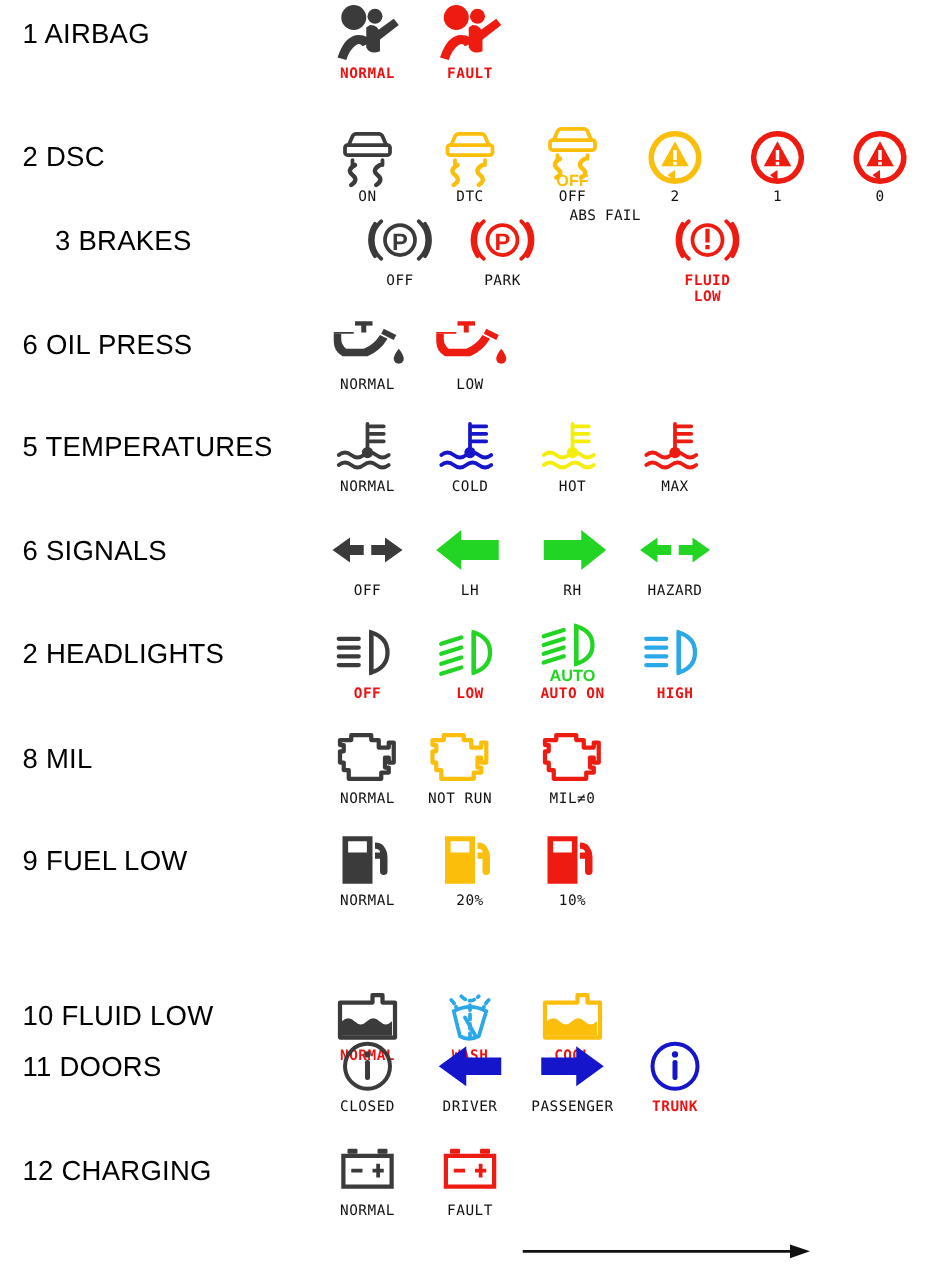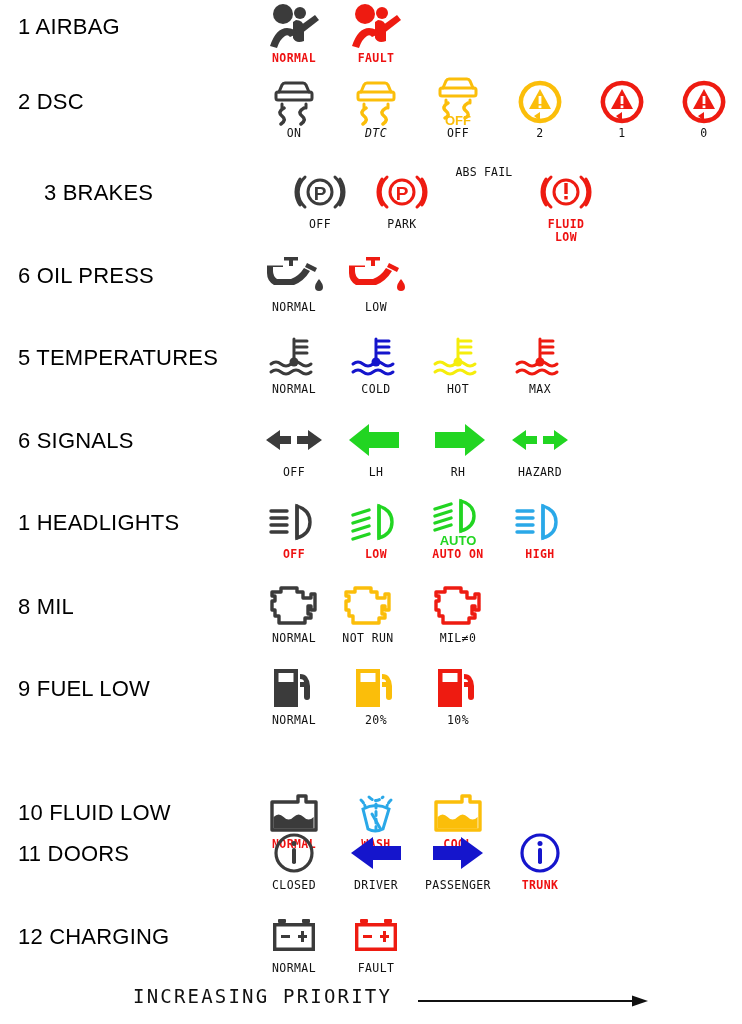--- a/index.html
+++ b/index.html
@@ -137,41 +137,41 @@
               <path d="M31 26 l18 -13 l4 5 l-18 14 z"></path>
             </g>
           </svg>
         </div>
         <div class="caption red">FAULT</div>
       </div>
 
     </div>
   </div>
 
-  <div class="row" style="top:75px;padding-left:28px;">
+  <div class="row" style="top:99px;padding-left:28px;">
     <div class="row-label">2 DSC</div>
     <div class="cells">
 
       <div class="cell" style="left:0px;">
         <div class="glyph">
           <svg width="50" height="50" viewBox="0 0 50 50">
             <g fill="none" stroke="#3b3b3b" stroke-width="3" stroke-linecap="round">
               <path d="M10 16 l3 -7 q1 -2 3 -2 l18 0 q2 0 3 2 l3 7" fill="none"></path>
               <rect x="7" y="16" width="36" height="8" rx="2"></rect>
               <path d="M13 28 l0 4"></path>
               <path d="M37 28 l0 4"></path>
               <path d="M15 32 q-7 4 -2 8 q5 4 -1 8" stroke-width="3.5"></path>
               <path d="M35 32 q-7 4 -2 8 q5 4 -1 8" stroke-width="3.5"></path>
             </g>
           </svg>
         </div>
         <div class="caption blk">ON</div>
       </div>
 
-      <div class="cell" style="left:82px;font-style:italic;">
+      <div class="cell" style="left:82px;">
         <div class="glyph">
           <svg width="50" height="50" viewBox="0 0 50 50">
             <g fill="none" stroke="#fbbe0a" stroke-width="3" stroke-linecap="round">
               <path d="M10 16 l3 -7 q1 -2 3 -2 l18 0 q2 0 3 2 l3 7" fill="none"></path>
               <rect x="7" y="16" width="36" height="8" rx="2"></rect>
               <path d="M13 28 l0 4"></path>
               <path d="M37 28 l0 4"></path>
               <path d="M15 32 q-7 4 -2 8 q5 4 -1 8" stroke-width="3.5"></path>
               <path d="M35 32 q-7 4 -2 8 q5 4 -1 8" stroke-width="3.5"></path>
             </g>
@@ -449,21 +449,21 @@
             </g>
           </svg>
         </div>
         <div class="caption blk">HAZARD</div>
       </div>
 
     </div>
   </div>
 
   <div class="row" style="top:496px;">
-    <div class="row-label">1 HEADLIGHTS</div>
+    <div class="row-label">2 HEADLIGHTS</div>
     <div class="cells">
 
       <div class="cell" style="left:0px;">
         <div class="glyph">
           <svg width="54" height="42" viewBox="0 0 54 42">
             <g stroke="#3b3b3b" stroke-width="3.4" stroke-linecap="round" fill="none">
               <path d="M30 5 q13 4 13 16 q0 12 -13 16 l0 -32 z"></path>
               <path d="M30 5 l0 32"></path>
               <path d="M4 10 l16 0 M4 17 l16 0 M4 24 l16 0 M4 31 l16 0"></path>
             </g>
@@ -719,20 +719,19 @@
             </g>
           </svg>
         </div>
         <div class="caption blk">FAULT</div>
       </div>
 
     </div>
   </div>
 
   <div class="priority">
-    <div class="priority-text">INCREASING PRIORITY</div>
     <svg class="priority-arrow" viewBox="0 0 230 12">
       <line x1="0" y1="6" x2="215" y2="6" stroke="#111" stroke-width="2.2"></line>
       <path d="M230 6 l-16 -5.5 l0 11 z" fill="#111"></path>
     </svg>
   </div>
 
 </div>
 
 </body></html>

